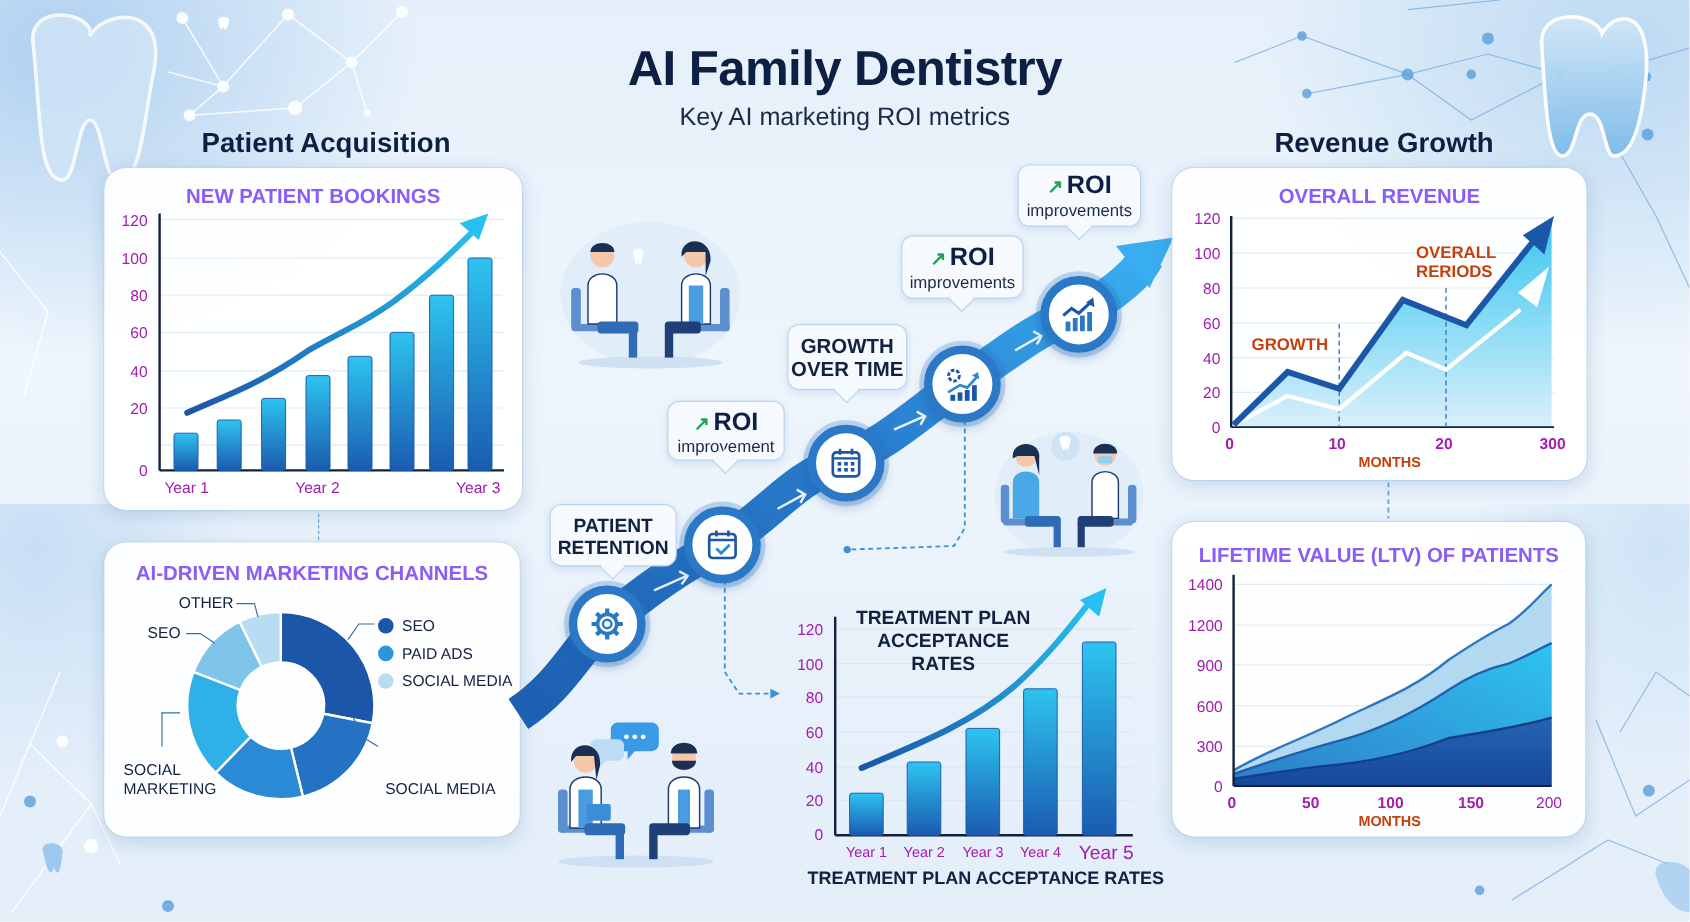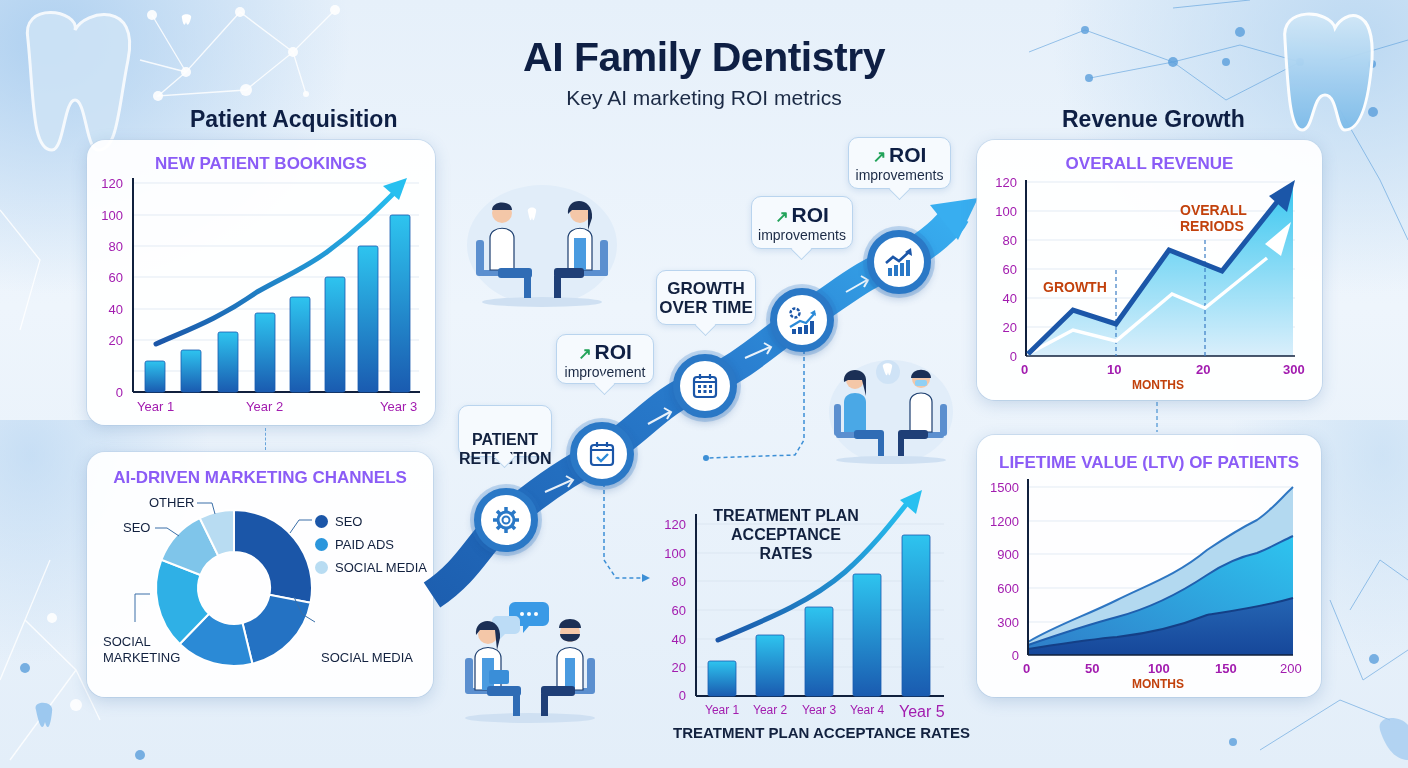--- a/index.html
+++ b/index.html
@@ -130,21 +130,21 @@
   <path d="M28 40 C20 0, 80 10, 75 30 C85 10, 140 0, 128 60 C118 110, 118 150, 98 150 C86 150, 86 100, 75 100 C64 100, 64 150, 52 150 C32 150, 34 100, 28 40 Z" fill="#cfe4f6" stroke="#ffffff" stroke-width="3" opacity="0.85"></path>
   <path d="M1285 40 C1280 5, 1330 10, 1335 28 C1345 10, 1375 5, 1372 60 C1368 110, 1358 130, 1345 130 C1336 130, 1338 95, 1325 95 C1312 95, 1314 130, 1302 130 C1290 130, 1288 90, 1285 40 Z" fill="url(#toothG)" stroke="#ffffff" stroke-width="3" opacity="0.95"></path>
   <path d="M182 18 C180 13, 193 13, 191 18 C189 26, 187 26, 186 22 C185 26, 183 26, 182 18 Z" fill="#ffffff"></path>
   <path d="M36 710 C32 700, 55 700, 52 712 C50 730, 47 730, 45 722 C43 730, 40 730, 36 710 Z" fill="#9cc8ef"></path>
   <path d="M1380 730 C1376 715, 1400 715, 1408 725 L1408 760 C1400 760, 1388 755, 1380 730 Z" fill="#9cc8ef" opacity="0.7"></path>
 </svg>
 
 <div class="title">AI Family Dentistry</div>
 <div class="subtitle">Key AI marketing ROI metrics</div>
 
-<div class="section-title" style="left:168px; top:106px;margin-left:22px;">Patient Acquisition</div>
+<div class="section-title" style="left:168px; top:106px;">Patient Acquisition</div>
 <div class="section-title" style="left:1062px; top:106px;">Revenue Growth</div>
 
 <div class="card" style="left:87px; top:140px; width:348px; height:285px;">
   <div class="card-title" style="top:14px;">NEW PATIENT BOOKINGS</div>
   <svg class="abs" style="left:0; top:0;" width="348" height="285">
     <defs>
       <linearGradient id="barG" x1="0" y1="0" x2="0" y2="1">
         <stop offset="0" stop-color="#2ec4ef"></stop>
           <stop offset="1" stop-color="#1a5bb0"></stop>
       </linearGradient>
@@ -318,21 +318,21 @@
     <polygon points="28,1 29,9 22,5" fill="#1b56a8"></polygon>
     <g fill="#2a78c6">
         <rect x="5" y="21" width="4" height="8"></rect>
         <rect x="11" y="18" width="4" height="11"></rect>
         <rect x="17" y="16" width="4" height="13"></rect>
         <rect x="23" y="13" width="4" height="16"></rect>
       </g>
   </svg>
 </div>
 
-<div class="bubble" style="left:458px; top:405px; width:94px; height:52px; padding-top:24px;">
+<div class="bubble" style="left:458px; top:420px; width:106px; height:52px; padding-top:8px;">
   <div class="caps">PATIENT</div>
   <div class="caps">RETENTION</div>
 </div>
 <div class="bubble" style="left:556px; top:334px; width:98px; height:50px; padding-top:5px;">
   <div class="big"><span class="up-arrow">↗</span><span>ROI</span></div>
   <div class="small">improvement</div>
 </div>
 <div class="bubble" style="left:656px; top:270px; width:100px; height:55px; padding-top:8px;">
   <div class="caps" style="font-size:17px;">GROWTH</div>
   <div class="caps" style="font-size:17px;">OVER TIME</div>
@@ -527,21 +527,21 @@
     </g>
     <path d="M51 207 C80 190, 110 180, 140 165 C170 150, 200 140, 230 115 C245 105, 260 95, 280 85 C295 75, 305 62, 316 52 L316 220 L51 220 Z" fill="#b3d9f0"></path>
     <path d="M51 210 C80 200, 110 190, 140 182 C170 174, 200 160, 230 140 C245 130, 262 122, 280 118 C295 112, 305 106, 316 101 L316 220 L51 220 Z" fill="url(#ltvMid)"></path>
     <path d="M51 214 C90 208, 115 204, 140 202 C175 198, 205 190, 230 180 C255 176, 285 172, 316 163 L316 220 L51 220 Z" fill="url(#ltvBot)"></path>
     <path d="M51 207 C80 190, 110 180, 140 165 C170 150, 200 140, 230 115 C245 105, 260 95, 280 85 C295 75, 305 62, 316 52" fill="none" stroke="#2e76c2" stroke-width="2"></path>
     <path d="M51 210 C80 200, 110 190, 140 182 C170 174, 200 160, 230 140 C245 130, 262 122, 280 118 C295 112, 305 106, 316 101" fill="none" stroke="#1f5fae" stroke-width="2"></path>
     <path d="M51 214 C90 208, 115 204, 140 202 C175 198, 205 190, 230 180 C255 176, 285 172, 316 163" fill="none" stroke="#143f86" stroke-width="2"></path>
     <line x1="51" y1="44" x2="51" y2="220" stroke="#10203d" stroke-width="2"></line>
     <line x1="51" y1="220" x2="316" y2="220" stroke="#10203d" stroke-width="1.5"></line>
   </svg>
-  <div class="tick r" style="left:8px; top:45px;">1500</div>
+  <div class="tick r" style="left:8px; top:45px;">1400</div>
   <div class="tick r" style="left:8px; top:79px;">1200</div>
   <div class="tick r" style="left:8px; top:112px;">900</div>
   <div class="tick r" style="left:8px; top:146px;">600</div>
   <div class="tick r" style="left:8px; top:180px;">300</div>
   <div class="tick r" style="left:8px; top:213px;">0</div>
   <div class="tick" style="left:46px; top:226px; font-weight:700;">0</div>
   <div class="tick" style="left:108px; top:226px; font-weight:700;">50</div>
   <div class="tick" style="left:171px; top:226px; font-weight:700;">100</div>
   <div class="tick" style="left:238px; top:226px; font-weight:700;">150</div>
   <div class="tick" style="left:303px; top:226px; font-weight:400;">200</div>

